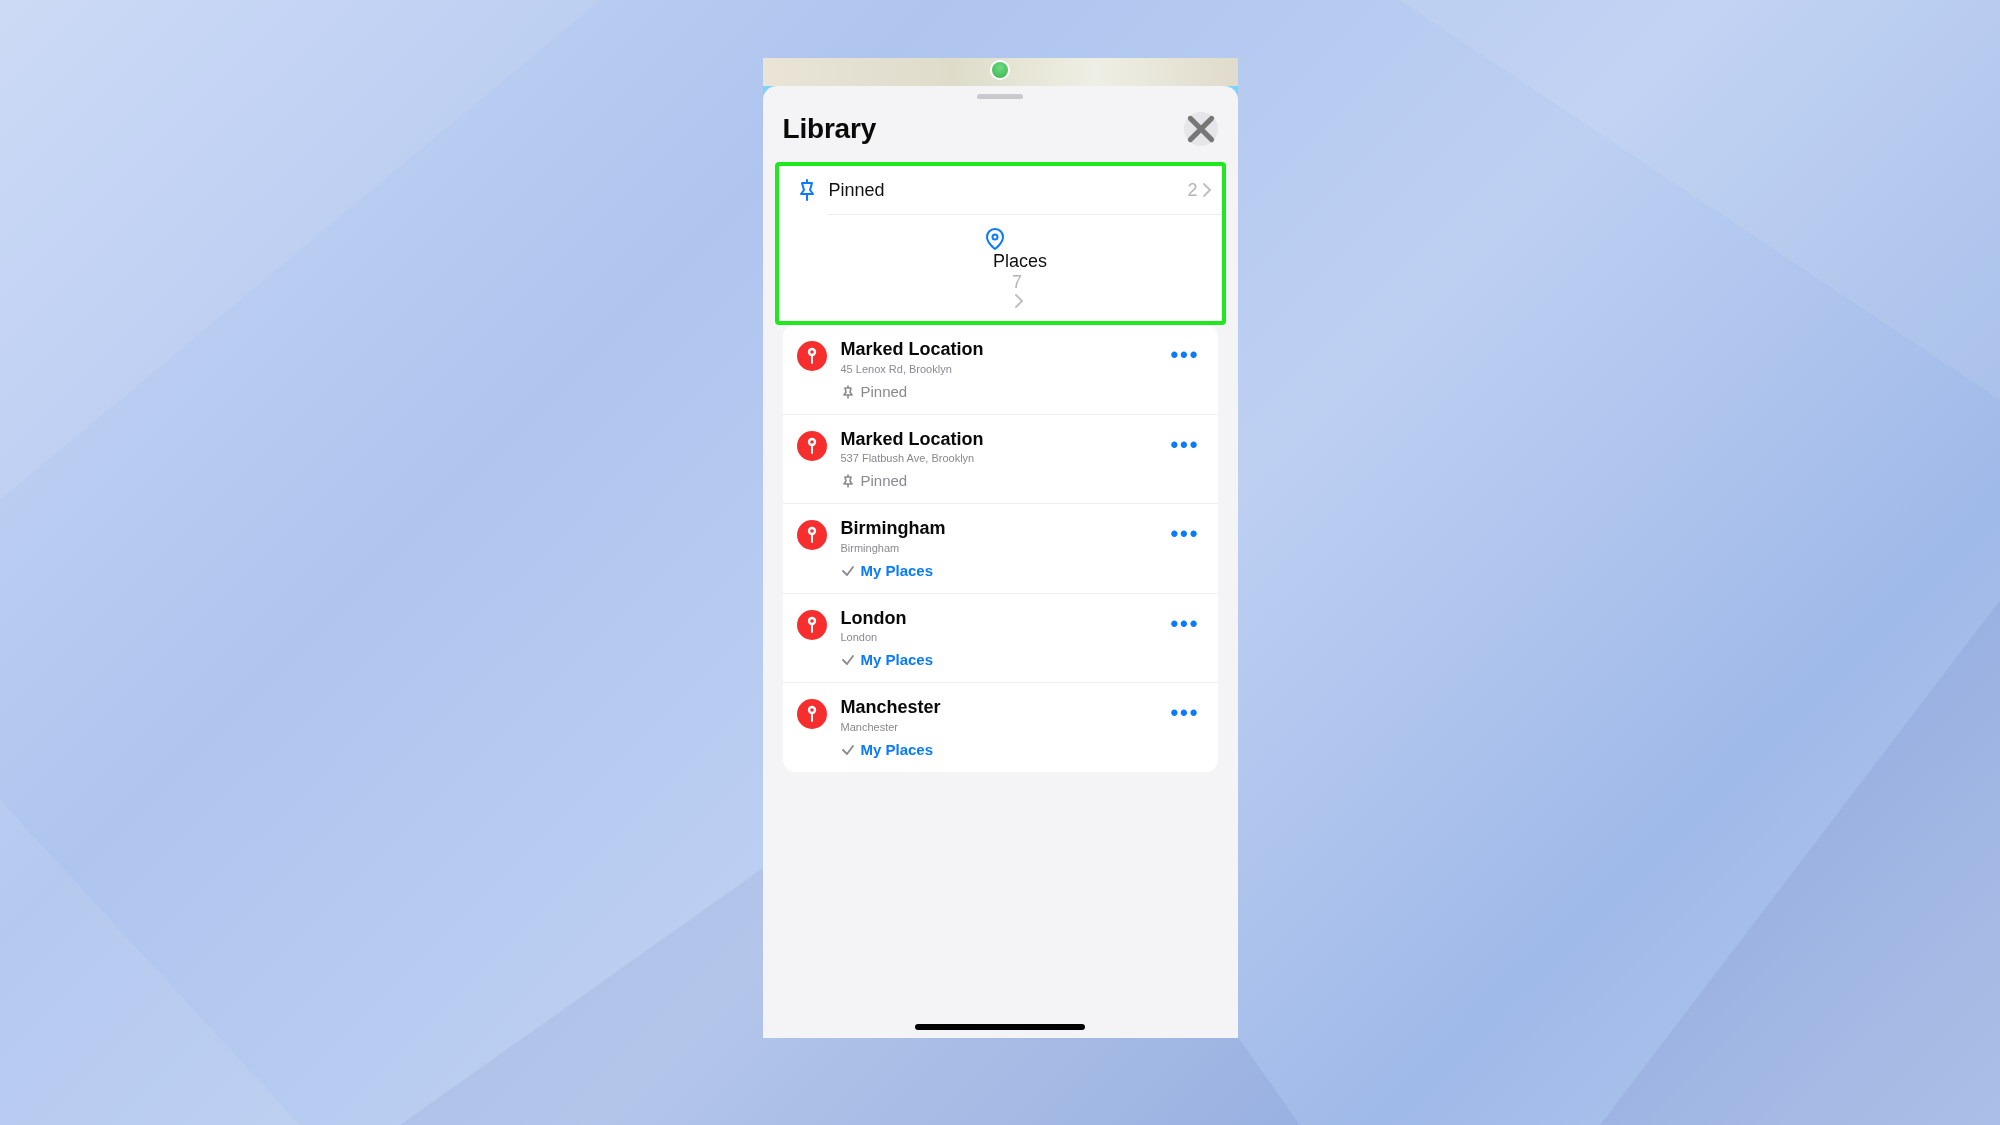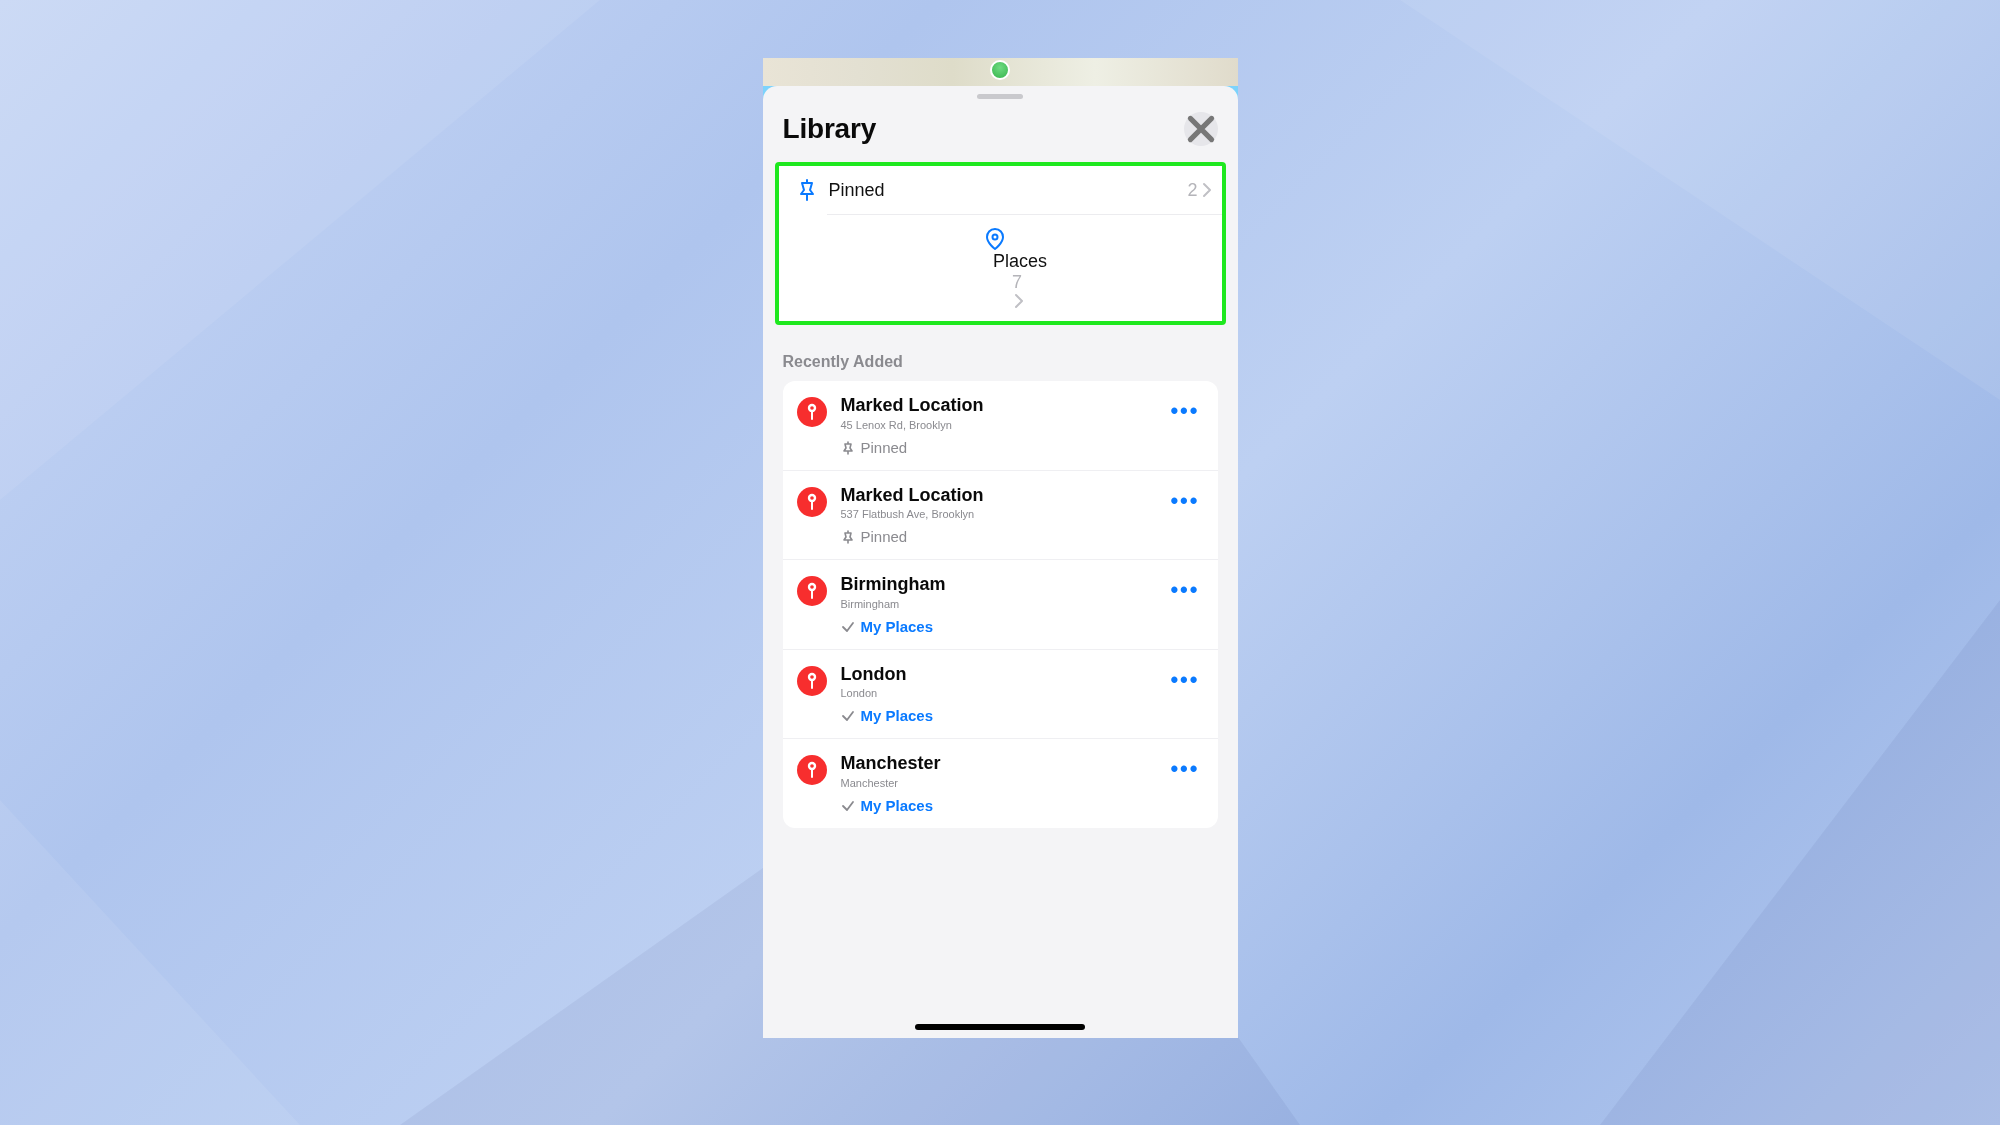--- a/index.html
+++ b/index.html
@@ -190,21 +190,20 @@
             <svg viewBox="0 0 10 16">
               <path d="M2 2 L8 8 L2 14" stroke="currentColor" stroke-width="2" fill="none" stroke-linecap="round" stroke-linejoin="round"></path>
             </svg>
           </span>
       </div>
 
 
 
     </div>
 
-    <div class="section-title">Recently Added</div>
 
     <div class="places-card">
 
       <div class="place-row">
         <div class="pin-badge">
           <svg viewBox="0 0 12 18">
               <circle cx="6" cy="5" r="4.2" fill="#fff"></circle>
               <rect x="5" y="8" width="2" height="9" rx="1" fill="#fff"></rect>
               <circle cx="6" cy="5" r="1.8" fill="#f72e2e"></circle>
             </svg>

